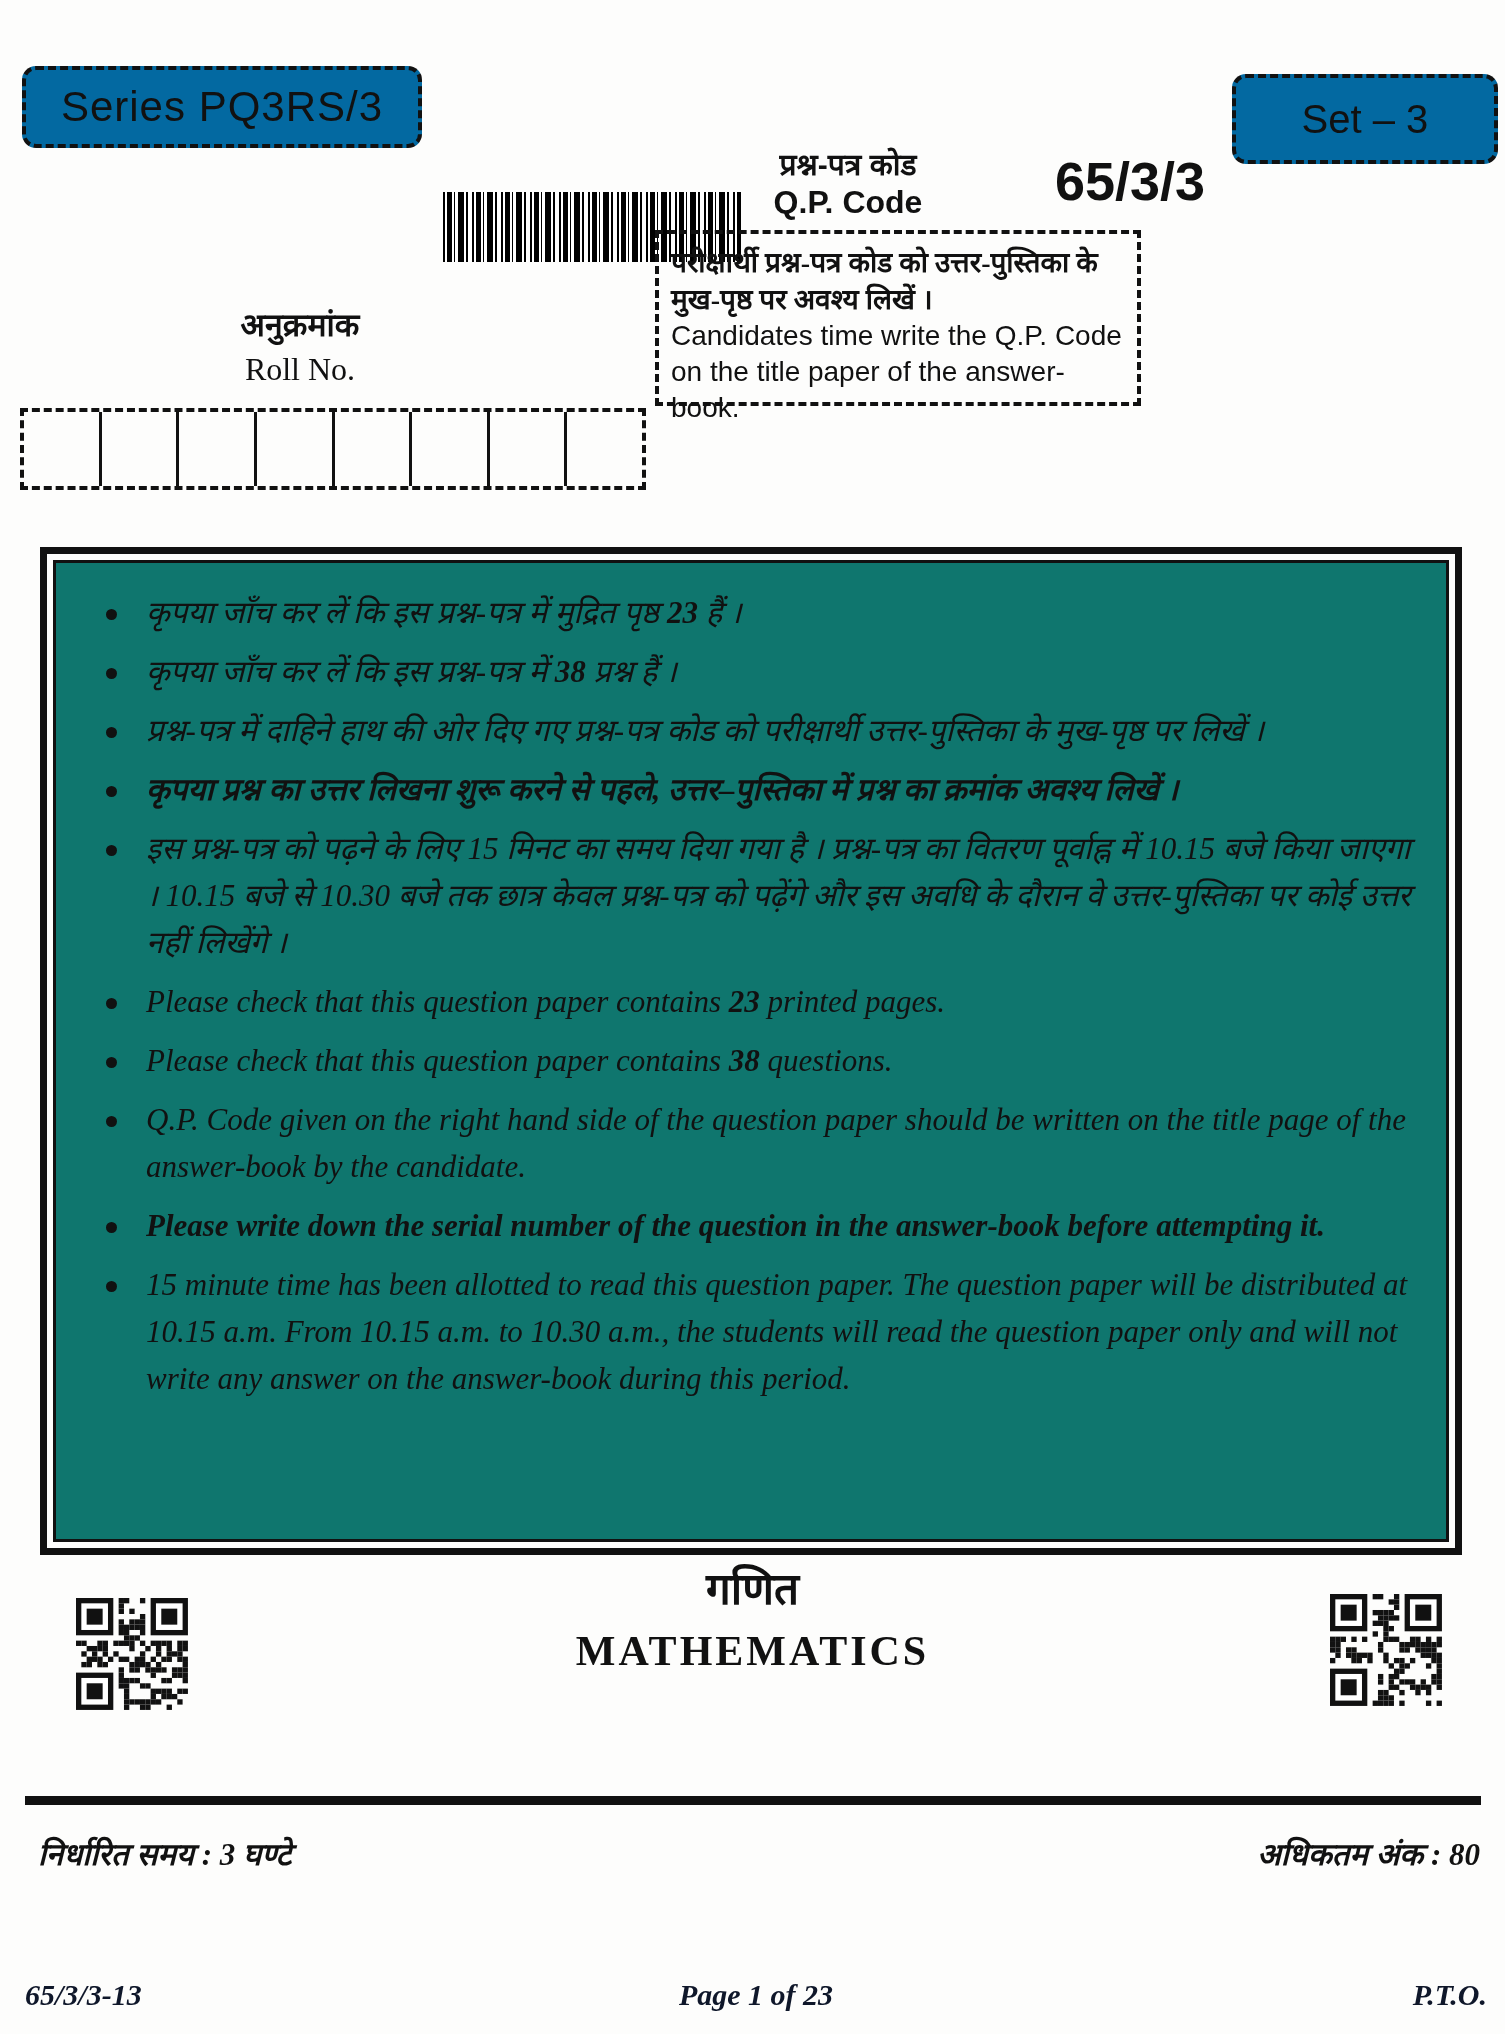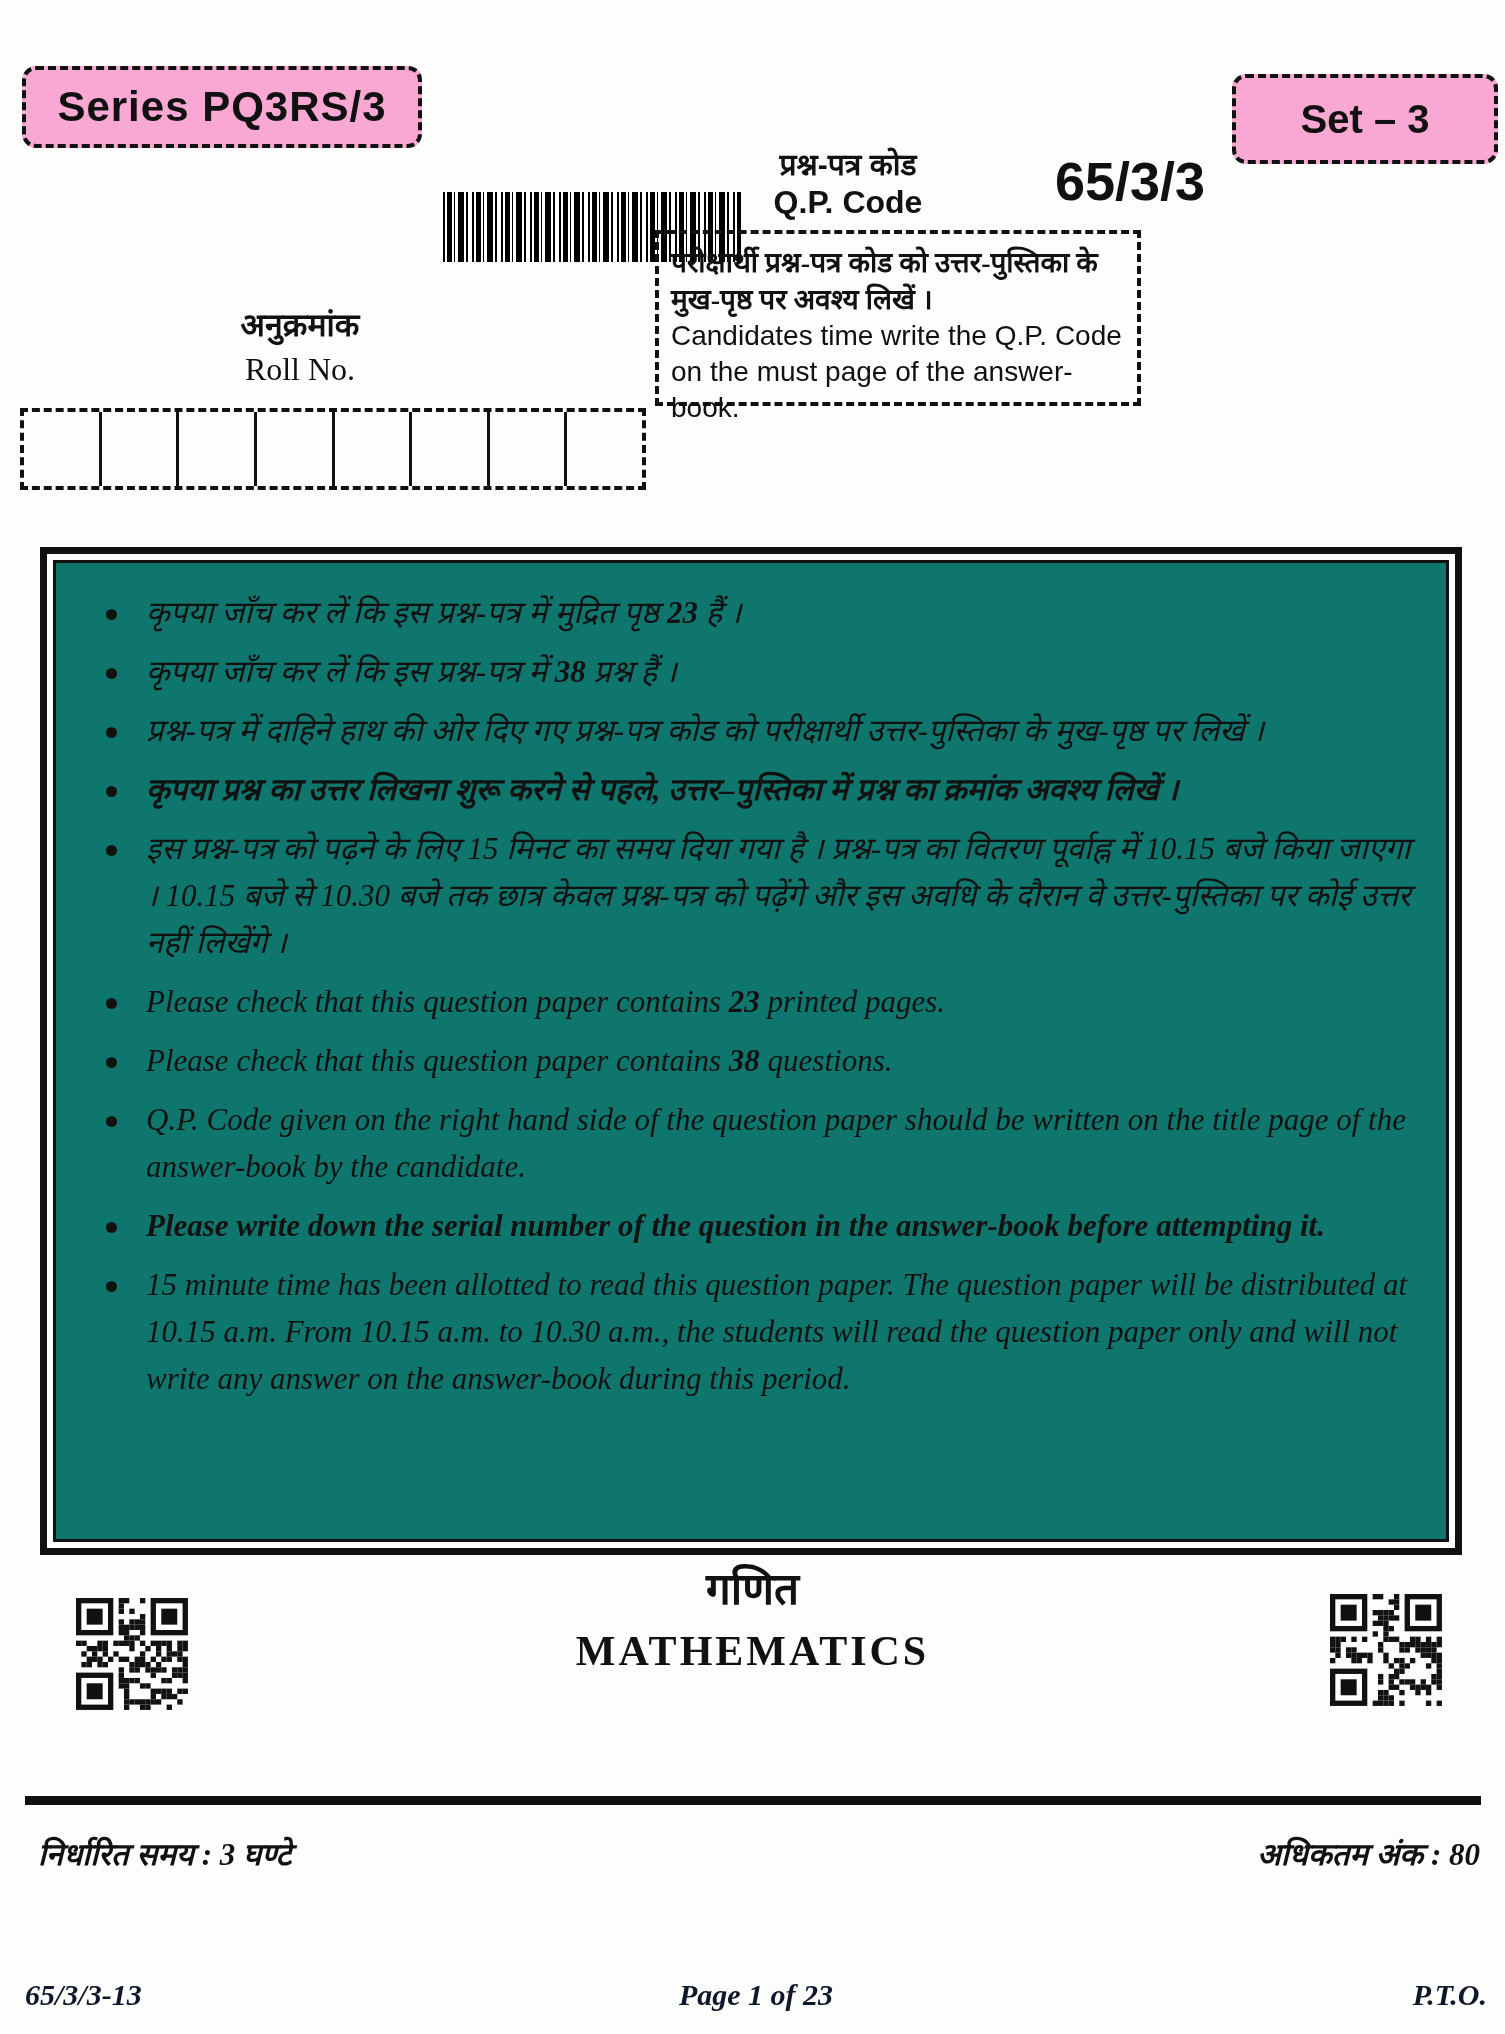--- a/index.html
+++ b/index.html
@@ -7,23 +7,23 @@
     position:relative;width:1505px;height:2034px;background:#fdfdfc;
     font-family:"Liberation Serif",serif;color:#111;margin:0 auto;overflow:hidden;
   }
   .abs{position:absolute;}
 
   
   .squiggle{left:22px;top:70px;}
 
   
   .dash-box{
-    border:4px dashed #111;border-radius:14px;background:#f9a8d4;
+    border:4px dashed #111;border-radius:14px;background:#0369a1;
     display:flex;align-items:center;justify-content:center;
-    font-family:"Liberation Sans",sans-serif;font-weight:bold;color:#111;
+    font-family:"Liberation Sans",sans-serif;font-weight:normal;color:#111;
   }
   .series-box{left:22px;top:66px;width:392px;height:74px;font-size:42px;letter-spacing:1px;}
   .set-box{left:1232px;top:74px;width:258px;height:82px;font-size:40px;}
 
   
   .barcode{
     left:443px;top:192px;width:298px;height:70px;
     background:repeating-linear-gradient(90deg,
       #000 0 2px,#fff 2px 4px,#000 4px 9px,#fff 9px 11px,
       #000 11px 12px,#fff 12px 15px,#000 15px 21px,#fff 21px 23px,
@@ -128,21 +128,21 @@
       <div class="roll-cell"></div>
       <div class="roll-cell"></div>
       <div class="roll-cell"></div>
       <div class="roll-cell"></div>
     </div>
 
   <div class="abs candidate-box">
     <div class="hi">परीक्षार्थी प्रश्न-पत्र कोड को उत्तर-पुस्तिका के</div>
     <div class="hi">मुख-पृष्ठ पर अवश्य लिखें ।</div>
     <div class="en">Candidates time write the Q.P. Code</div>
-    <div class="en">on the must page of the answer-book.</div>
+    <div class="en">on the title paper of the answer-book.</div>
   </div>
 
   <div class="abs main-box">
     <ul class="instructions">
         <li class="hi-item"><span>कृपया जाँच कर लें कि इस प्रश्न-पत्र में मुद्रित पृष्ठ </span><span class="seg-bold">23</span><span> हैं ।</span></li>
         <li class="hi-item"><span>कृपया जाँच कर लें कि इस प्रश्न-पत्र में </span><span class="seg-bold">38</span><span> प्रश्न हैं ।</span></li>
         <li class="hi-item"><span>प्रश्न-पत्र में दाहिने हाथ की ओर दिए गए प्रश्न-पत्र कोड को परीक्षार्थी उत्तर-पुस्तिका के मुख-पृष्ठ पर लिखें ।</span></li>
         <li class="hi-item"><span class="seg-bold">कृपया प्रश्न का उत्तर लिखना शुरू करने से पहले, उत्तर–पुस्तिका में प्रश्न का क्रमांक अवश्य लिखें ।</span></li>
         <li class="hi-item"><span>इस  प्रश्न-पत्र  को पढ़ने के लिए 15 मिनट का समय दिया गया है ।  प्रश्न-पत्र का वितरण पूर्वाह्न में 10.15 बजे किया जाएगा ।  10.15 बजे से 10.30 बजे तक छात्र केवल प्रश्न-पत्र को पढ़ेंगे और इस अवधि के दौरान वे उत्तर-पुस्तिका पर कोई उत्तर नहीं लिखेंगे ।</span></li>
       </ul>

